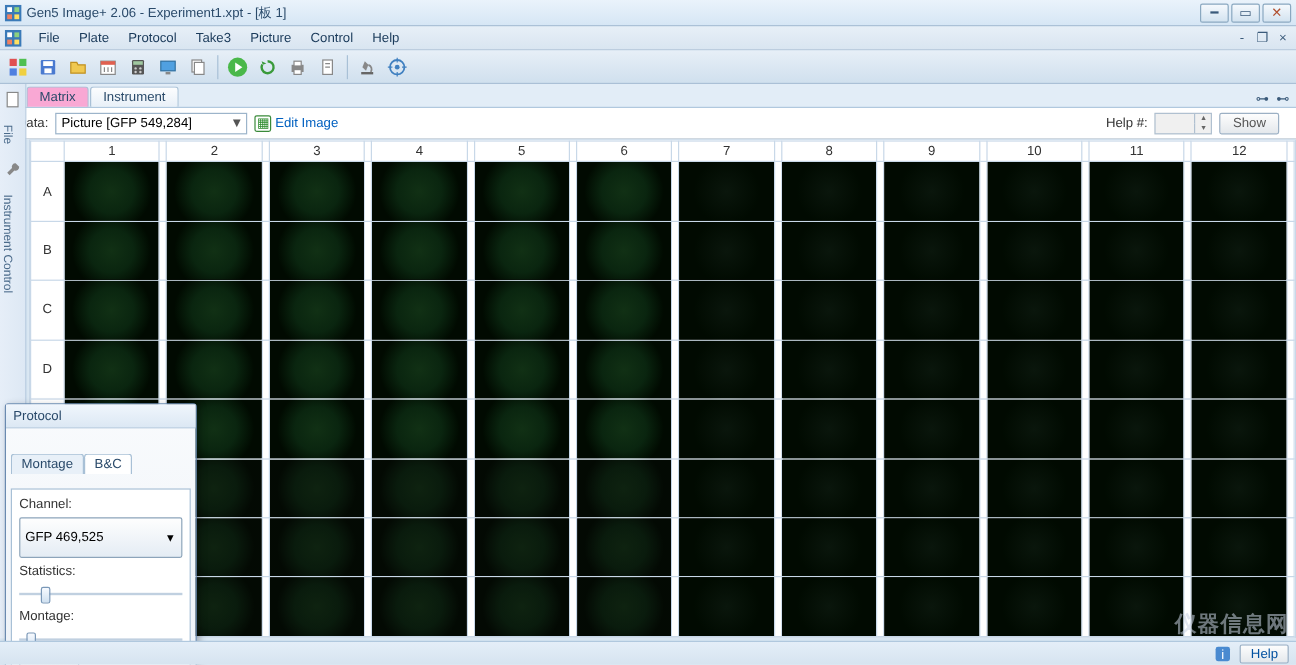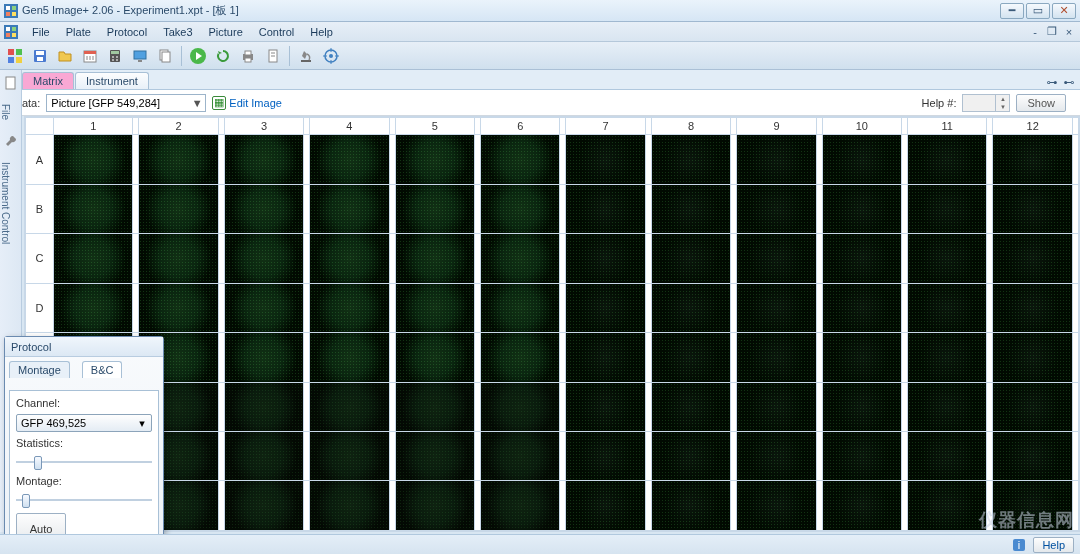--- a/index.html
+++ b/index.html
@@ -52,26 +52,26 @@
 .plate .rowhdr{width:28px;color:#333;}
 .plate td.cell{background:#0a0a0a;height:40px;position:relative;padding:0;}
 .plate td.gap{background:#fff;width:12px;}
 .well{position:absolute;inset:0;background:radial-gradient(circle at 50% 50%, rgba(30,120,40,0.35) 0%, rgba(10,60,20,0.55) 40%, rgba(0,10,0,0.95) 72%);}
 .well::after{content:"";position:absolute;inset:0;background-image:radial-gradient(rgba(80,200,80,0.35) 0.5px,transparent 0.5px);background-size:3px 3px;mix-blend-mode:screen;opacity:0.6;}
 .well.dim{opacity:0.65;}
 .well.dark{background:radial-gradient(circle at 50% 50%, rgba(10,40,15,0.4) 0%, rgba(0,10,0,0.95) 60%);}
 
 .control-panel{position:absolute;left:4px;top:336px;width:160px;background:linear-gradient(#f9fbfd,#e9eff6);border:1px solid #6a8ab0;border-radius:3px;box-shadow:2px 2px 6px rgba(0,0,0,0.25);}
 .control-panel .hdr{height:20px;background:linear-gradient(#f0f6fc,#dce8f4);border-bottom:1px solid #b8cce0;display:flex;align-items:center;padding:0 6px;color:#2a4a6a;}
-.cp-tabs{display:flex;padding:4px 4px 0 4px;gap:12px;}
+.cp-tabs{display:flex;padding:4px 4px 0 4px;gap:0;margin-top:17px;}
 .cp-tab{padding:2px 8px;border:1px solid #a8c0d6;border-bottom:none;background:#e8f0f8;border-radius:3px 3px 0 0;cursor:pointer;color:#2a4a6a;}
 .cp-tab.active{background:#fff;}
 .cp-body{border:1px solid #a8c0d6;margin:12px 4px 4px 4px;background:#fff;padding:6px;display:flex;flex-direction:column;gap:5px;}
 .cp-body label{color:#333;}
-.cp-combo{height:18px;border:1px solid #8ca4ba;background:linear-gradient(#fefefe,#e4ecf4);display:flex;align-items:center;padding:0 4px;position:relative;cursor:pointer;border-radius:2px;}
+.cp-combo{height:18px;border:1px solid #8ca4ba;background:linear-gradient(#fefefe,#e4ecf4);display:flex;align-items:center;padding:16px 4px;position:relative;cursor:pointer;border-radius:2px;}
 .cp-combo .arrow{position:absolute;right:2px;width:14px;height:14px;display:flex;align-items:center;justify-content:center;}
 .slider{height:16px;position:relative;}
 .slider .track{position:absolute;left:0;right:0;top:7px;height:2px;background:#c0d0e0;}
 .slider .thumb{position:absolute;top:2px;width:8px;height:14px;background:linear-gradient(#f7faff,#cfe0f0);border:1px solid #7a98b8;border-radius:2px;}
 .cp-btns{display:flex;gap:6px;}
 .cp-btn{flex:1;height:32px;background:linear-gradient(#fdfdfd,#e4e8ec);border:1px solid #9cb0c4;border-radius:2px;cursor:pointer;display:flex;align-items:center;justify-content:center;color:#333;}
 .cp-btn.small{flex:0 0 50px;}
 
 .bottom-bar{position:absolute;left:0;right:0;bottom:0;height:20px;background:linear-gradient(#e4eef8,#d6e4f0);border-top:1px solid #b0c8de;display:flex;align-items:center;justify-content:flex-end;padding:0 6px;gap:6px;}
 .bottom-bar .ico{width:16px;height:16px;}

